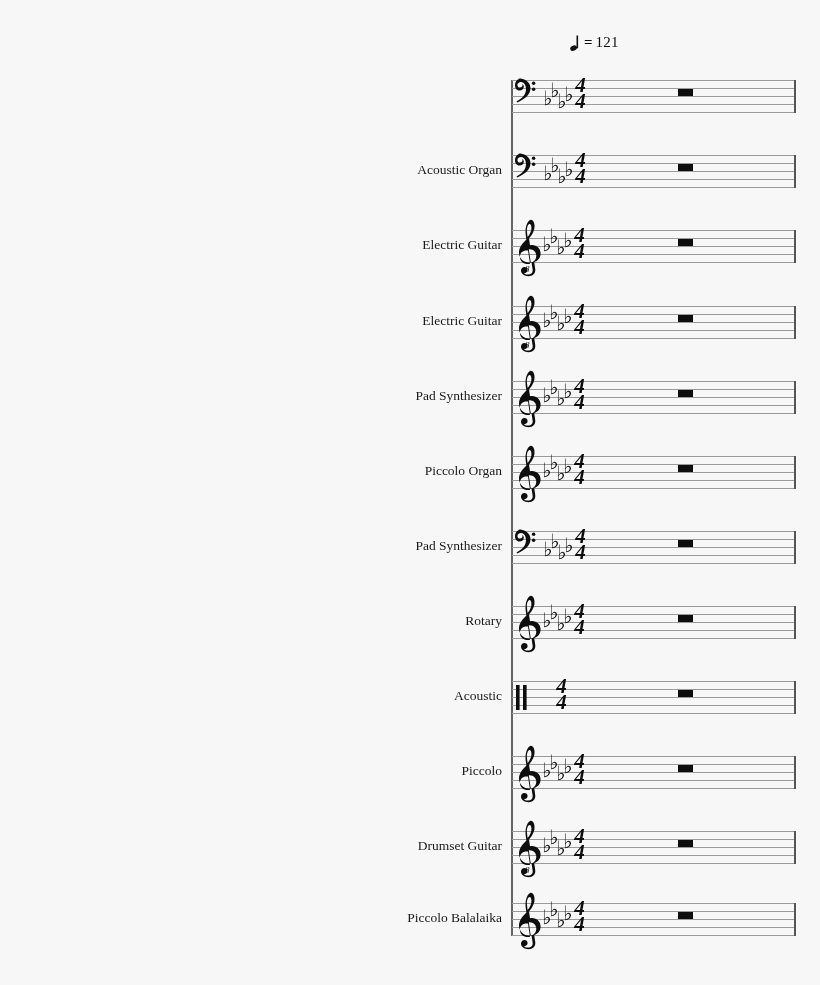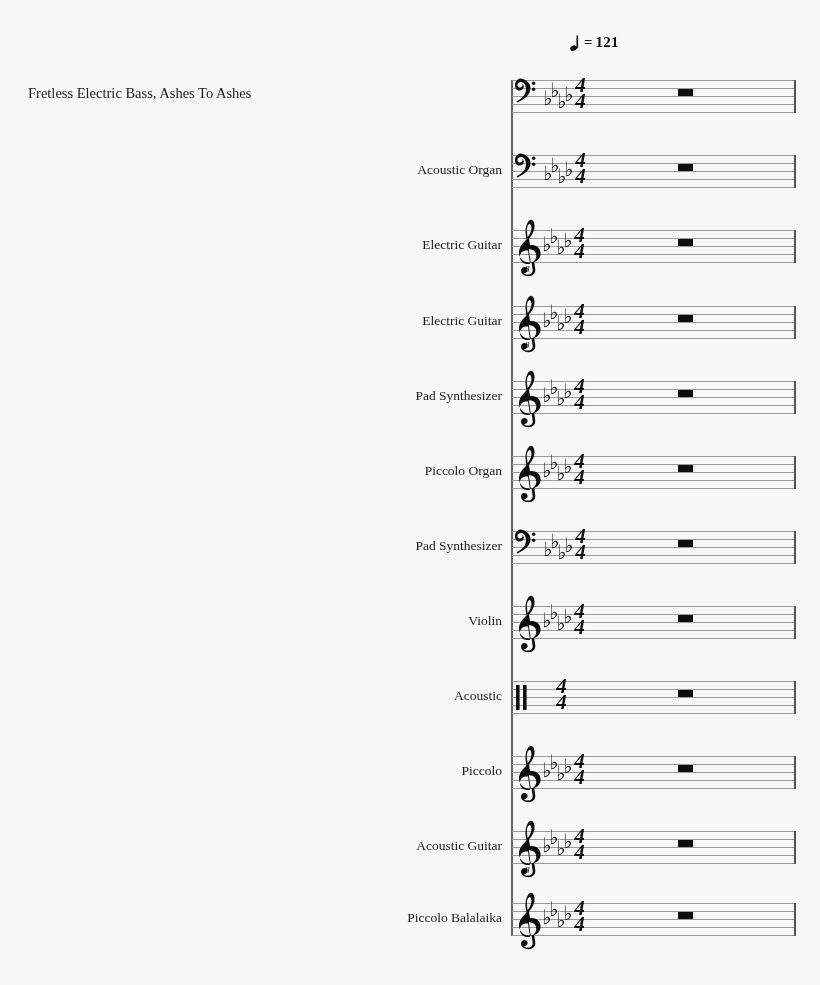--- a/index.html
+++ b/index.html
@@ -43,21 +43,21 @@
     gap: 3px;
   }
   #tempo-mark .qnote {
     display: inline-block;
     width: 11px;
     height: 17px;
     position: relative;
     top: 1px;
   }
   #tempo-mark .tempo-eq { font-size: 15px; font-weight: bold; }
-  #tempo-mark .tempo-bpm { font-size: 15px; font-weight: bold; letter-spacing: .2px; }
+  #tempo-mark .tempo-bpm { font-size: 15px; font-weight: normal; letter-spacing: .2px; }
 
   
   #system-barline {
     position: absolute;
     left: 511px;
     top: 80px;
     width: 2px;
     height: 856px;
     background: #636363;
   }
@@ -173,21 +173,20 @@
     height: 7px;
     background: #0d0d0d;
     top: 9px;
   }
 </style>
 </head>
 <body>
 
 <div id="page">
 
-  <div id="score-title">Fretless Electric Bass, Ashes To Ashes</div>
 
   <div id="tempo-mark">
     <span class="qnote">
       <svg width="11" height="17" viewBox="0 0 11 17">
         <ellipse cx="3.6" cy="13.1" rx="3.5" ry="2.6" fill="#101010" transform="rotate(-22 3.6 13.1)"></ellipse>
         <rect x="6.5" y="0.5" width="1.6" height="12.8" fill="#101010"></rect>
       </svg>
     </span>
     <span class="tempo-eq">=</span>
     <span class="tempo-bpm">121</span>
@@ -387,21 +386,21 @@
           </div>
           <div class="timesig" style="left: 61px;">
             <div class="num">4</div>
             <div class="den">4</div>
           </div>
           <div class="whole-rest" style="left: 166px;"></div>
           <div class="end-barline"></div>
         </div>
       </div>
       <div class="staff-system" style="top: 606px;">
-        <div class="inst-label">Violin</div>
+        <div class="inst-label">Rotary</div>
         <div class="staff">
           <div class="sl l0"></div>
           <div class="sl l1"></div>
           <div class="sl l2"></div>
           <div class="sl l3"></div>
           <div class="sl l4"></div>
           <div class="clef treble">
             <svg width="26" height="58" viewBox="0 0 26 58">
               <path d="M13.6 57.2c-4.4 0-7.6-2.3-7.6-5.6 0-2.1 1.5-3.6 3.4-3.6 1.8 0 3.2 1.3 3.2 3 0 1.7-1.2 2.9-2.8 2.9-.4 0-.8-.1-1.1-.2.8 1.2 2.4 1.9 4.3 1.9 3.1 0 5.1-1.8 4.6-5.1l-1.1-7.3c-.9.2-1.8.3-2.7.3C8.2 43.5 4 39.2 4 33.6c0-4.7 2.8-8.7 7.4-13.1l-.6-4.1c-.2-1.4-.3-2.6-.3-3.8C10.5 6.1 13.4.8 16 .8c1.9 0 3.2 2.3 3.5 5.2.5 4.7-1.6 9.1-5.5 13.6l1 6.6c.7-.1 1.3-.2 2-.2 5 0 8.6 3.6 8.6 8.5 0 4.2-2.6 7.4-6.4 8.6l1 6.7c.7 4.7-2.4 7.4-6.6 7.4zm1.3-13.1 -1.9-12.6c-.5-.1-1-.1-1.5-.1-3.9 0-6.6 2.6-6.6 6.3 0 4.2 3.4 7.4 8.1 7.4.7 0 1.3 0 1.9-.1zm1.6-.5c2.9-1.1 4.8-3.6 4.8-6.8 0-3.8-2.8-6.6-6.6-6.6-.3 0-.6 0-.9.1l1.8 12.3zM12.2 18.6c3-3.6 4.6-7.1 4.2-10.4-.2-1.9-.9-3.1-1.8-3.1-1.4 0-3 3.2-2.7 7 .1.9.2 1.9.3 2.9l.4 3z" fill="#0d0d0d"></path>
             </svg>
@@ -463,21 +462,21 @@
           </div>
           <div class="timesig" style="left: 60px;">
             <div class="num">4</div>
             <div class="den">4</div>
           </div>
           <div class="whole-rest" style="left: 166px;"></div>
           <div class="end-barline"></div>
         </div>
       </div>
       <div class="staff-system" style="top: 831px;">
-        <div class="inst-label">Acoustic Guitar</div>
+        <div class="inst-label">Drumset Guitar</div>
         <div class="staff">
           <div class="sl l0"></div>
           <div class="sl l1"></div>
           <div class="sl l2"></div>
           <div class="sl l3"></div>
           <div class="sl l4"></div>
           <div class="clef treble">
             <svg width="26" height="58" viewBox="0 0 26 58">
               <path d="M13.6 57.2c-4.4 0-7.6-2.3-7.6-5.6 0-2.1 1.5-3.6 3.4-3.6 1.8 0 3.2 1.3 3.2 3 0 1.7-1.2 2.9-2.8 2.9-.4 0-.8-.1-1.1-.2.8 1.2 2.4 1.9 4.3 1.9 3.1 0 5.1-1.8 4.6-5.1l-1.1-7.3c-.9.2-1.8.3-2.7.3C8.2 43.5 4 39.2 4 33.6c0-4.7 2.8-8.7 7.4-13.1l-.6-4.1c-.2-1.4-.3-2.6-.3-3.8C10.5 6.1 13.4.8 16 .8c1.9 0 3.2 2.3 3.5 5.2.5 4.7-1.6 9.1-5.5 13.6l1 6.6c.7-.1 1.3-.2 2-.2 5 0 8.6 3.6 8.6 8.5 0 4.2-2.6 7.4-6.4 8.6l1 6.7c.7 4.7-2.4 7.4-6.6 7.4zm1.3-13.1 -1.9-12.6c-.5-.1-1-.1-1.5-.1-3.9 0-6.6 2.6-6.6 6.3 0 4.2 3.4 7.4 8.1 7.4.7 0 1.3 0 1.9-.1zm1.6-.5c2.9-1.1 4.8-3.6 4.8-6.8 0-3.8-2.8-6.6-6.6-6.6-.3 0-.6 0-.9.1l1.8 12.3zM12.2 18.6c3-3.6 4.6-7.1 4.2-10.4-.2-1.9-.9-3.1-1.8-3.1-1.4 0-3 3.2-2.7 7 .1.9.2 1.9.3 2.9l.4 3z" fill="#0d0d0d"></path>
             </svg>

